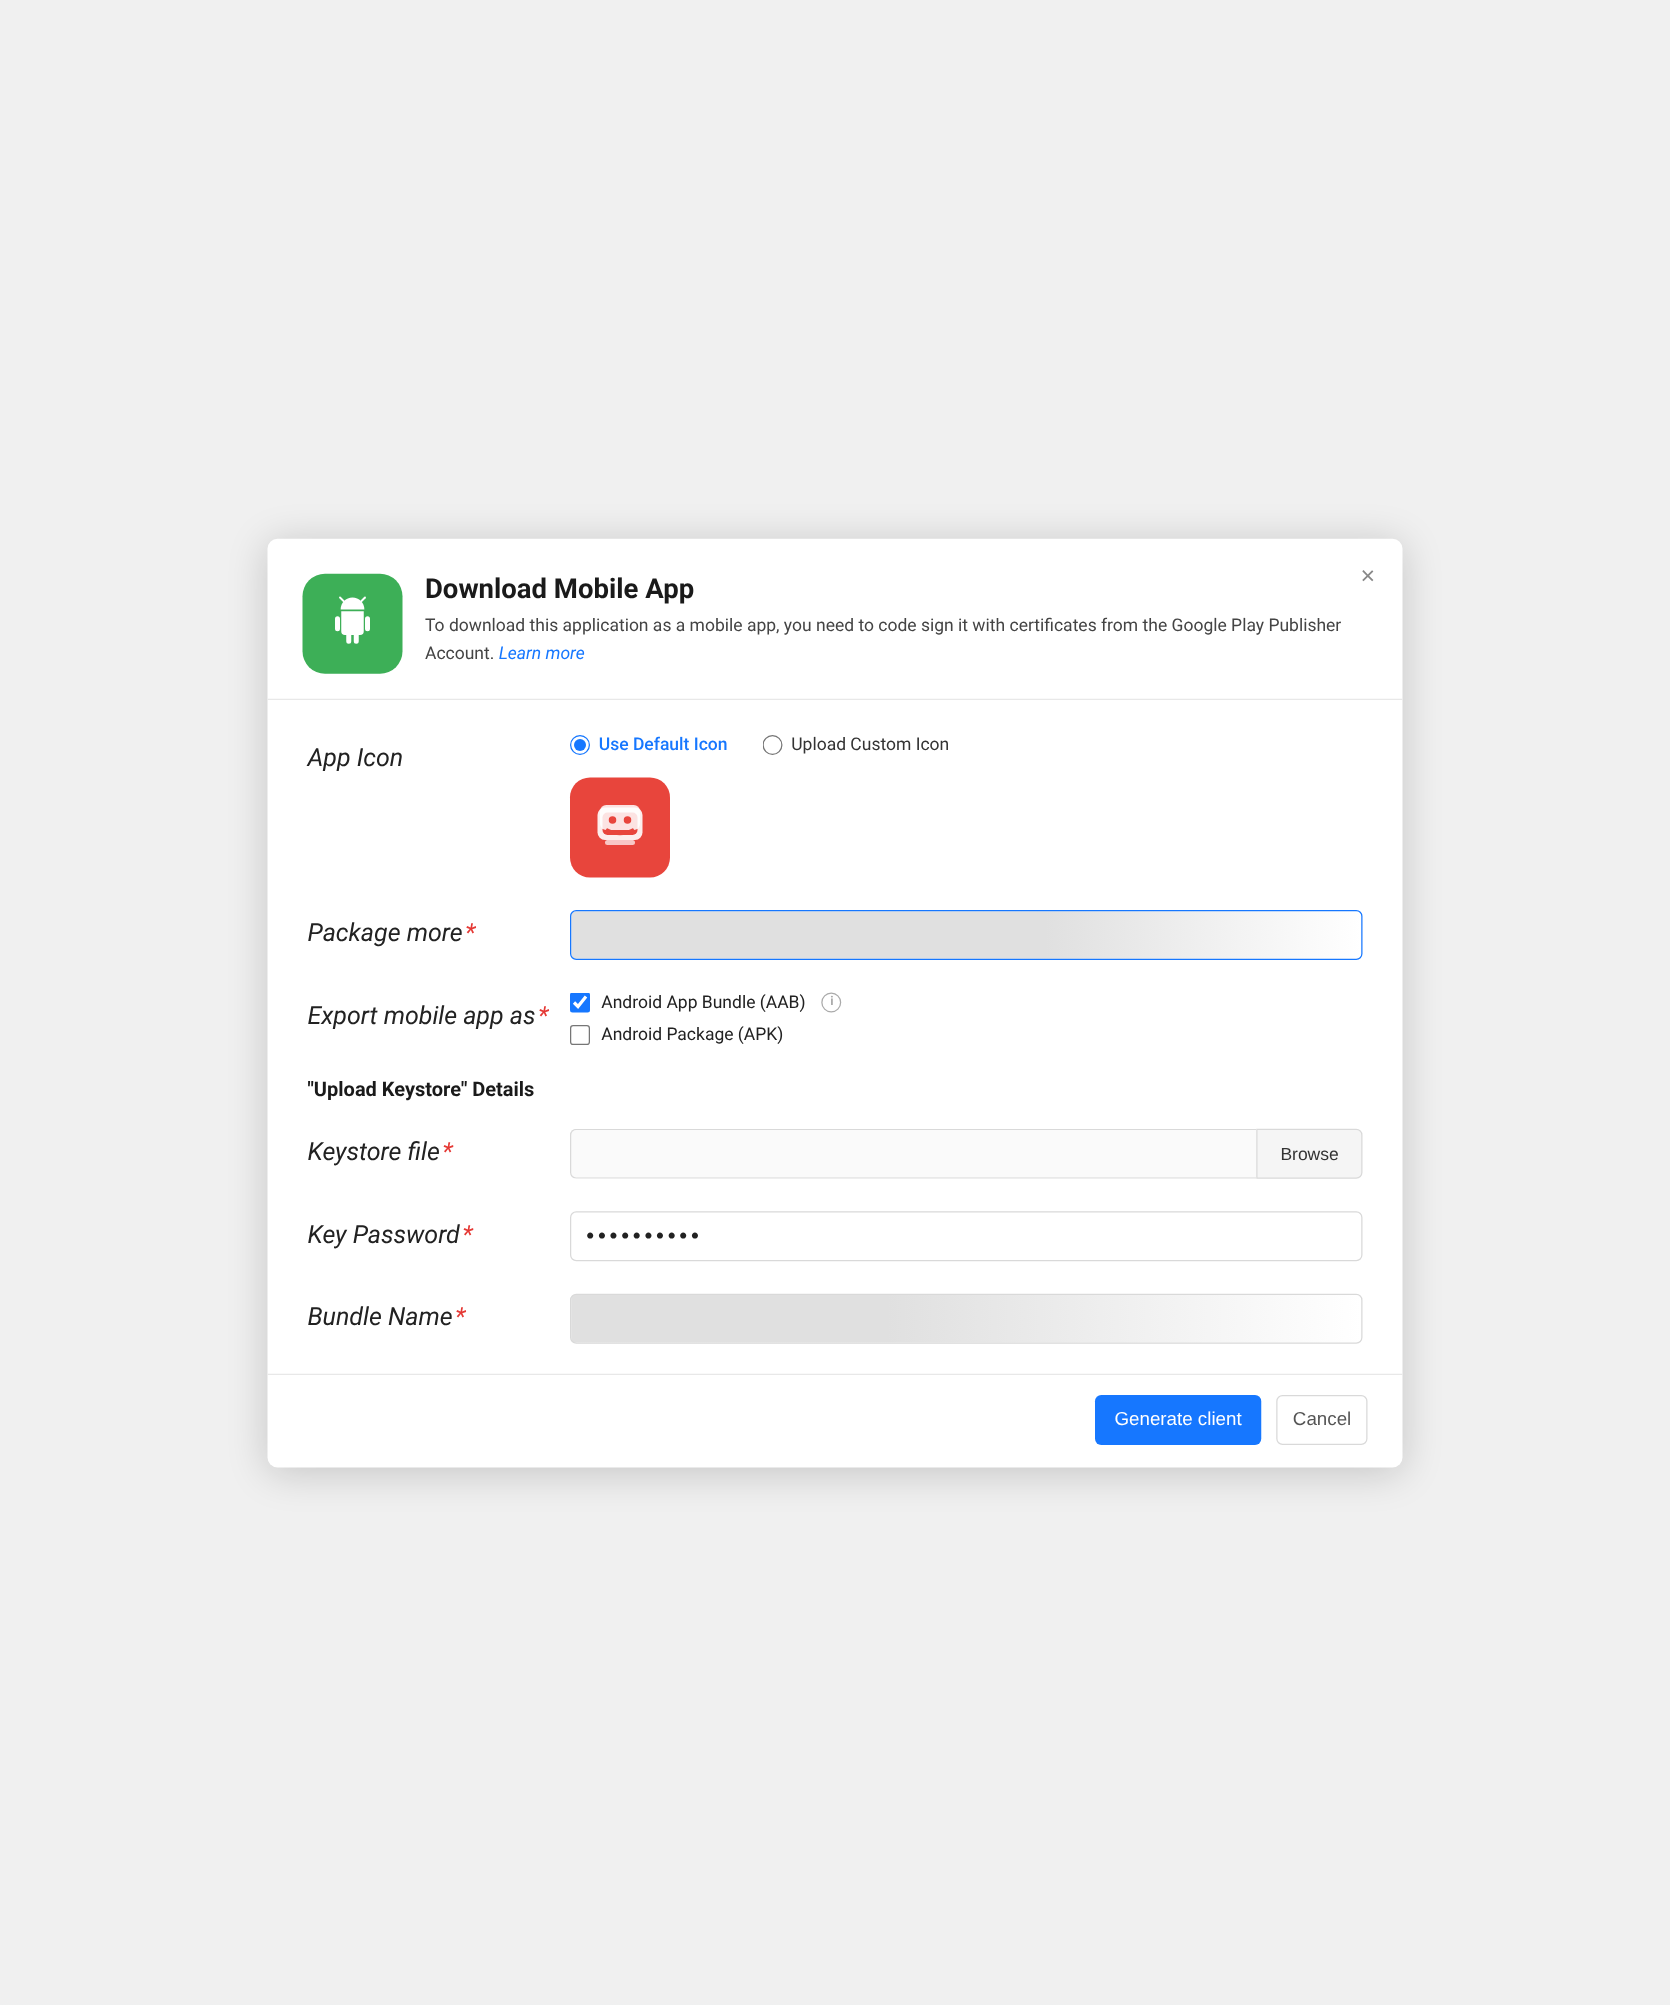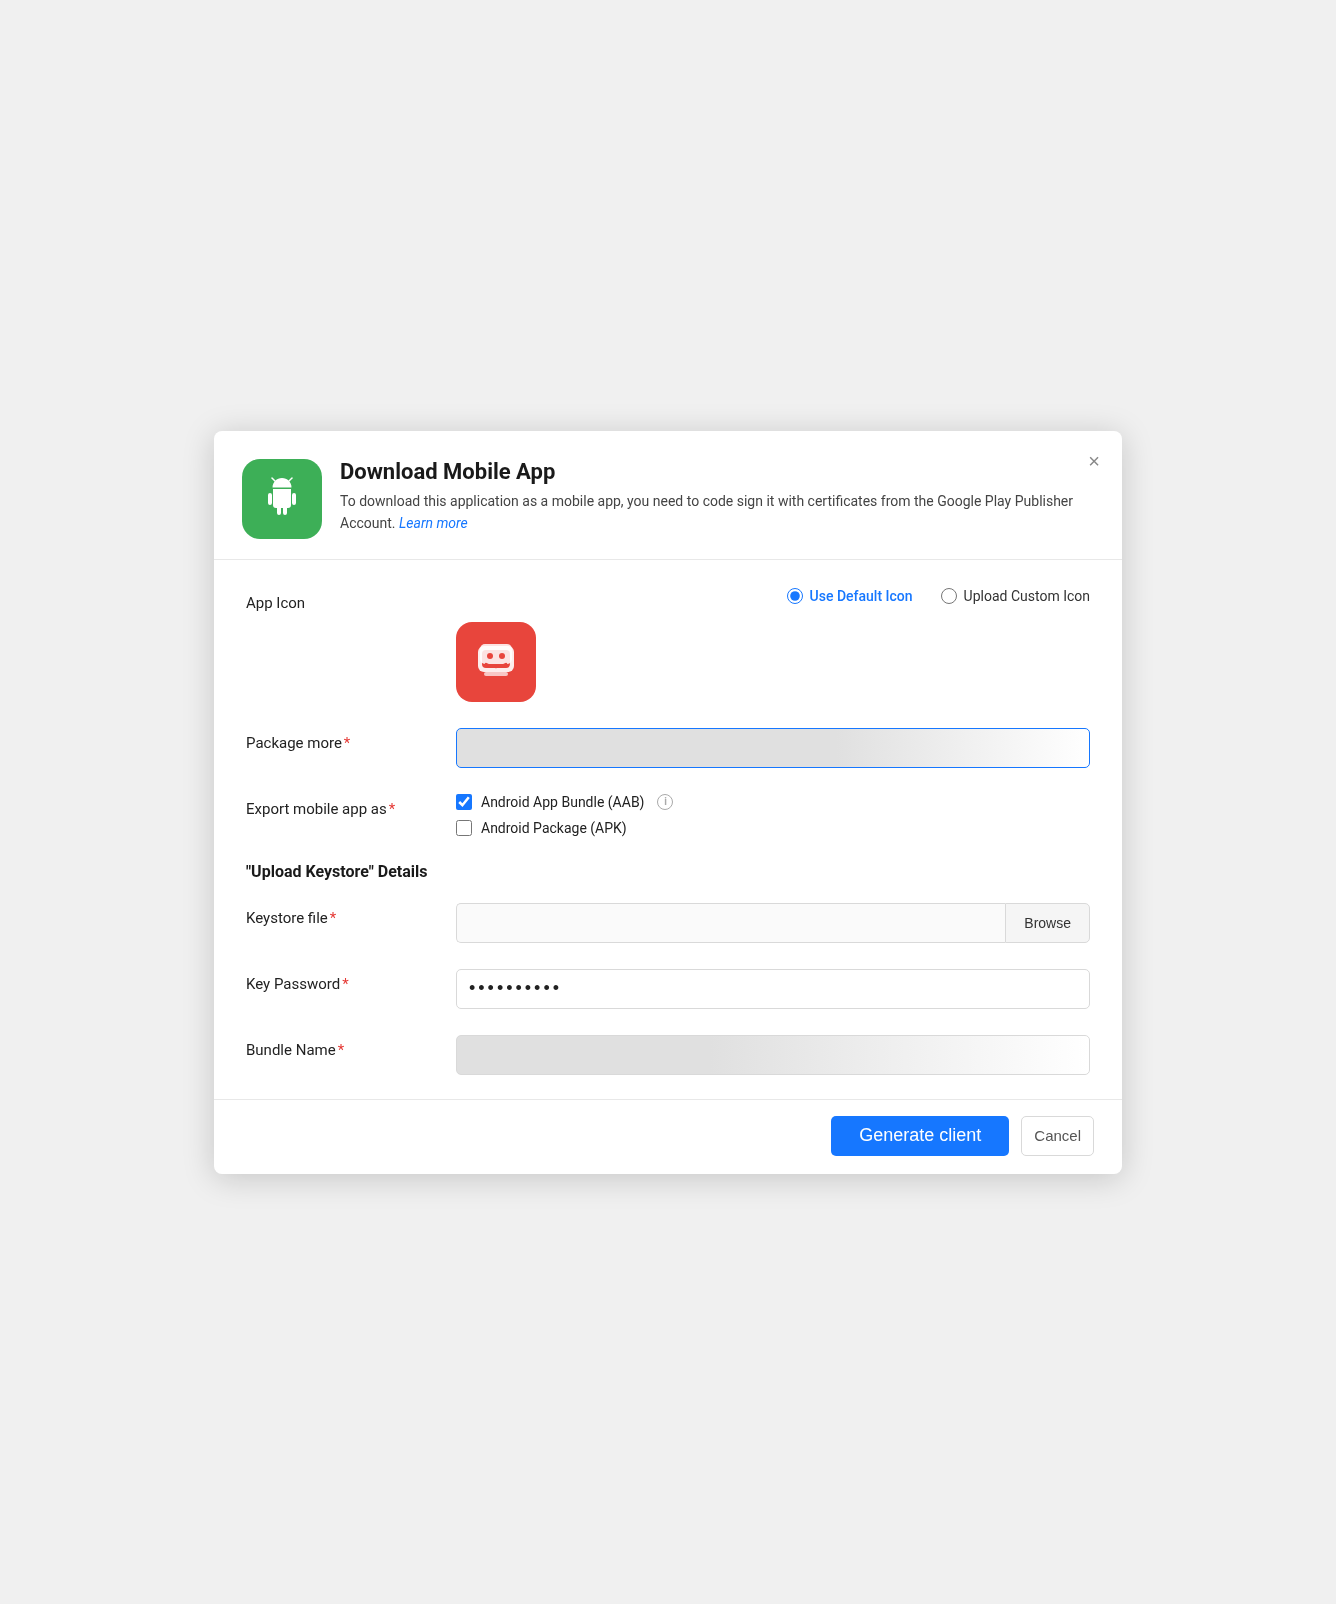--- a/index.html
+++ b/index.html
@@ -75,36 +75,36 @@
       padding: 28px 32px 24px 32px;
     }
     .form-row {
       display: flex;
       align-items: flex-start;
       margin-bottom: 26px;
     }
     .form-label {
       width: 210px;
       min-width: 210px;
-      font-size: 15px;
+      font-size: 20px;
       color: #222;
       padding-top: 6px;
       font-weight: 400;
+      font-style: italic;
     }
     .form-label .required {
       color: #e53935;
       margin-left: 2px;
     }
     .form-control { flex: 1; }
     .radio-group {
       display: flex;
       align-items: center;
       gap: 28px;
       margin-bottom: 18px;
-      justify-content: flex-end;
     }
     .radio-option {
       display: flex;
       align-items: center;
       gap: 7px;
       cursor: pointer;
       font-size: 14px;
     }
     .radio-option input[type="radio"] {
       accent-color: #1677ff;
@@ -234,22 +234,22 @@
       padding: 16px 28px 18px 28px;
       border-top: 1px solid #e8e8e8;
       gap: 12px;
     }
     .btn-primary {
       background: #1677ff;
       color: #fff;
       border: none;
       border-radius: 5px;
       height: 40px;
-      padding: 0 28px;
-      font-size: 18px;
+      padding: 0 16px;
+      font-size: 15px;
       font-weight: 500;
       cursor: pointer;
     }
     .btn-secondary {
       background: #fff;
       color: #555;
       border: 1px solid #d9d9d9;
       border-radius: 5px;
       height: 40px;
       padding: 0 12px;

